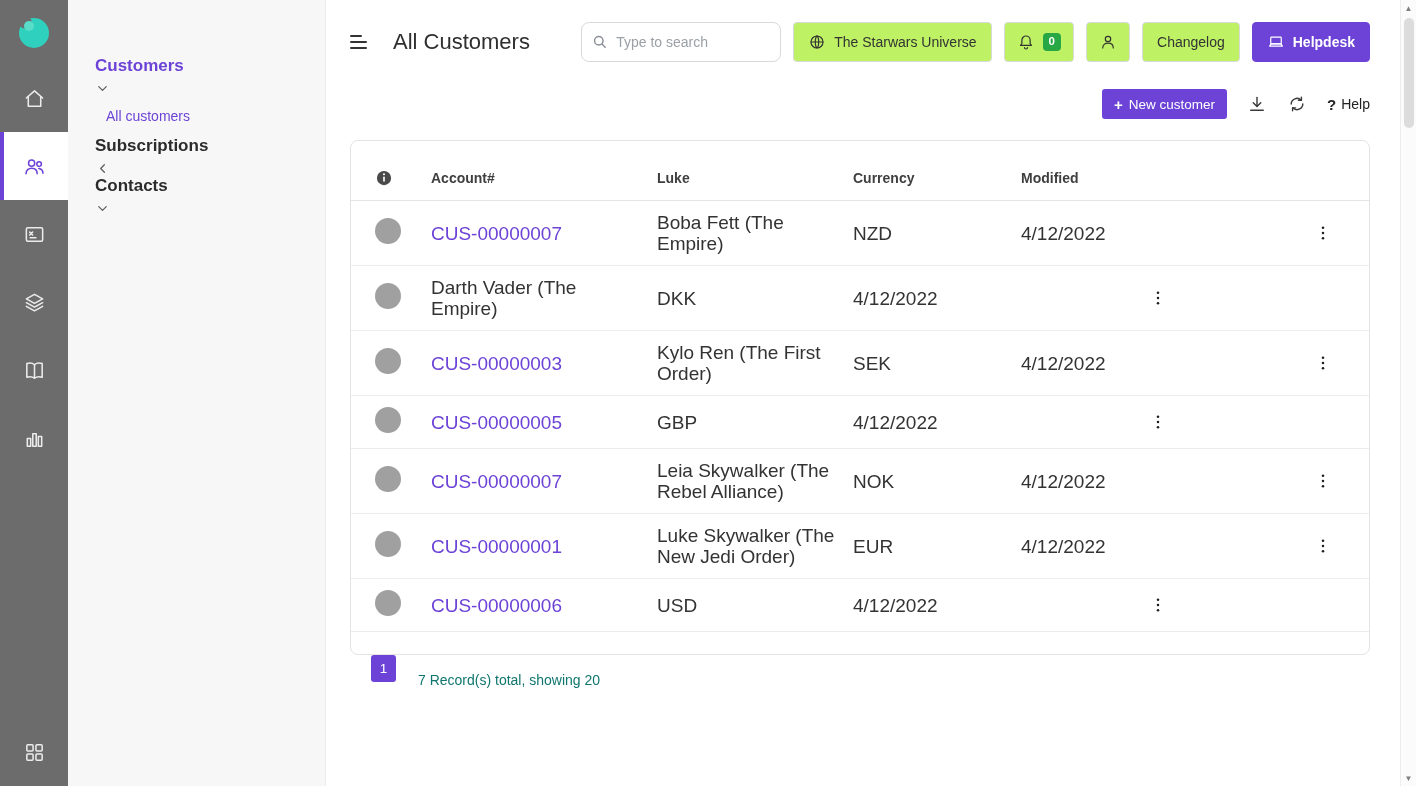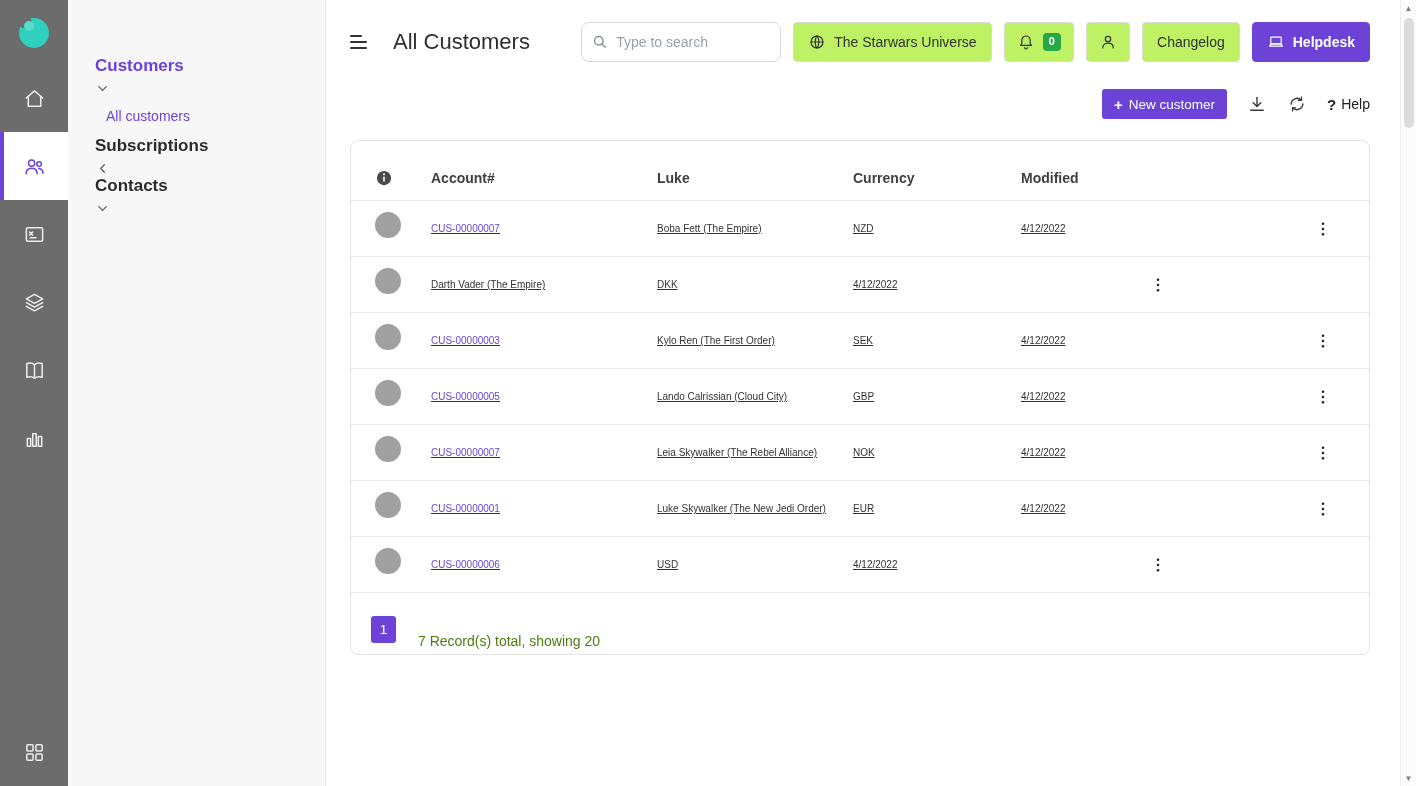--- a/index.html
+++ b/index.html
@@ -50,30 +50,30 @@
   .help-link { display:flex; align-items:center; gap:5px; font-size:14px; color:#222; cursor:pointer; }
   .help-link .q { font-weight:bold; font-size:15px; }
 
   
   .card { margin-top:18px; border:1px solid #e4e4e4; border-radius:8px; background:#fff; height:515px; padding:14px 0 0 0; }
   .tgrid { display:grid; grid-template-columns:62px 226px 196px 168px 1fr 56px; align-items:center; }
   .thead { height:46px; border-bottom:1px solid #e6e6e6; padding:0 18px; }
   .th { font-size:14px; font-weight:bold; color:#3f3f3f; }
   .info-wrap { display:flex; margin-left:6px; }
   .trow { padding:11px 18px; border-bottom:1px solid #ececec; }
-  .cell { font-size:10px; color:#333; line-height:21px;text-decoration:underline; }
+  .cell { font-size:19px; color:#333; line-height:21px; }
   .c-name { padding-right:16px; }
   .avatar { width:26px; height:26px; border-radius:50%; background:#a0a0a0; display:inline-block; margin-left:6px; }
   .acct-link { color:#6c43d6; text-decoration:none; cursor:pointer; }
   .kebab { display:flex; justify-content:center; cursor:pointer; color:#1f1f1f; }
   .kebab svg { width:18px; height:18px; fill:currentColor; }
 
   .pager { display:flex; align-items:center; gap:22px; padding:0 20px; margin-top:16px; }
   .page-box { width:25px; height:27px; background:#6c43d6; color:#fff; border-radius:3px; display:flex; align-items:center; justify-content:center; font-size:13.5px; cursor:pointer; }
-  .pager-text { font-size:14px; color:#4d7c0f;margin-top:24px; }
+  .pager-text { font-size:14px; color:#0f766e;margin-top:24px; }
 
   
   .scrollbar { width:16px; background:#fbfbfb; border-left:1px solid #ededed; display:flex; flex-direction:column; align-items:center; flex-shrink:0; }
   .sb-arrow { height:16px; display:flex; align-items:center; justify-content:center; font-size:8px; color:#7d7d7d; cursor:pointer; width:100%; }
   .sb-track { flex:1; width:100%; position:relative; }
   .sb-thumb { position:absolute; top:2px; left:3px; width:10px; height:110px; background:#dcdcdc; border-radius:5px; cursor:pointer; }
 </style>
 </head>
 <body>
 
@@ -298,21 +298,20 @@
               <circle cx="12" cy="5" r="1.7"></circle>
               <circle cx="12" cy="12" r="1.7"></circle>
               <circle cx="12" cy="19" r="1.7"></circle>
             </svg>
         </div>
       </div>
 
       <div class="tgrid trow">
         <div class="cell"><span class="avatar"></span></div>
         <div class="cell"><a class="acct-link">CUS-00000005</a></div>
-        <div class="cell c-name">Lando Calrissian (Cloud City)</div>
         <div class="cell">GBP</div>
         <div class="cell">4/12/2022</div>
         <div class="cell kebab">
           <svg viewBox="0 0 24 24">
               <circle cx="12" cy="5" r="1.7"></circle>
               <circle cx="12" cy="12" r="1.7"></circle>
               <circle cx="12" cy="19" r="1.7"></circle>
             </svg>
         </div>
       </div>

